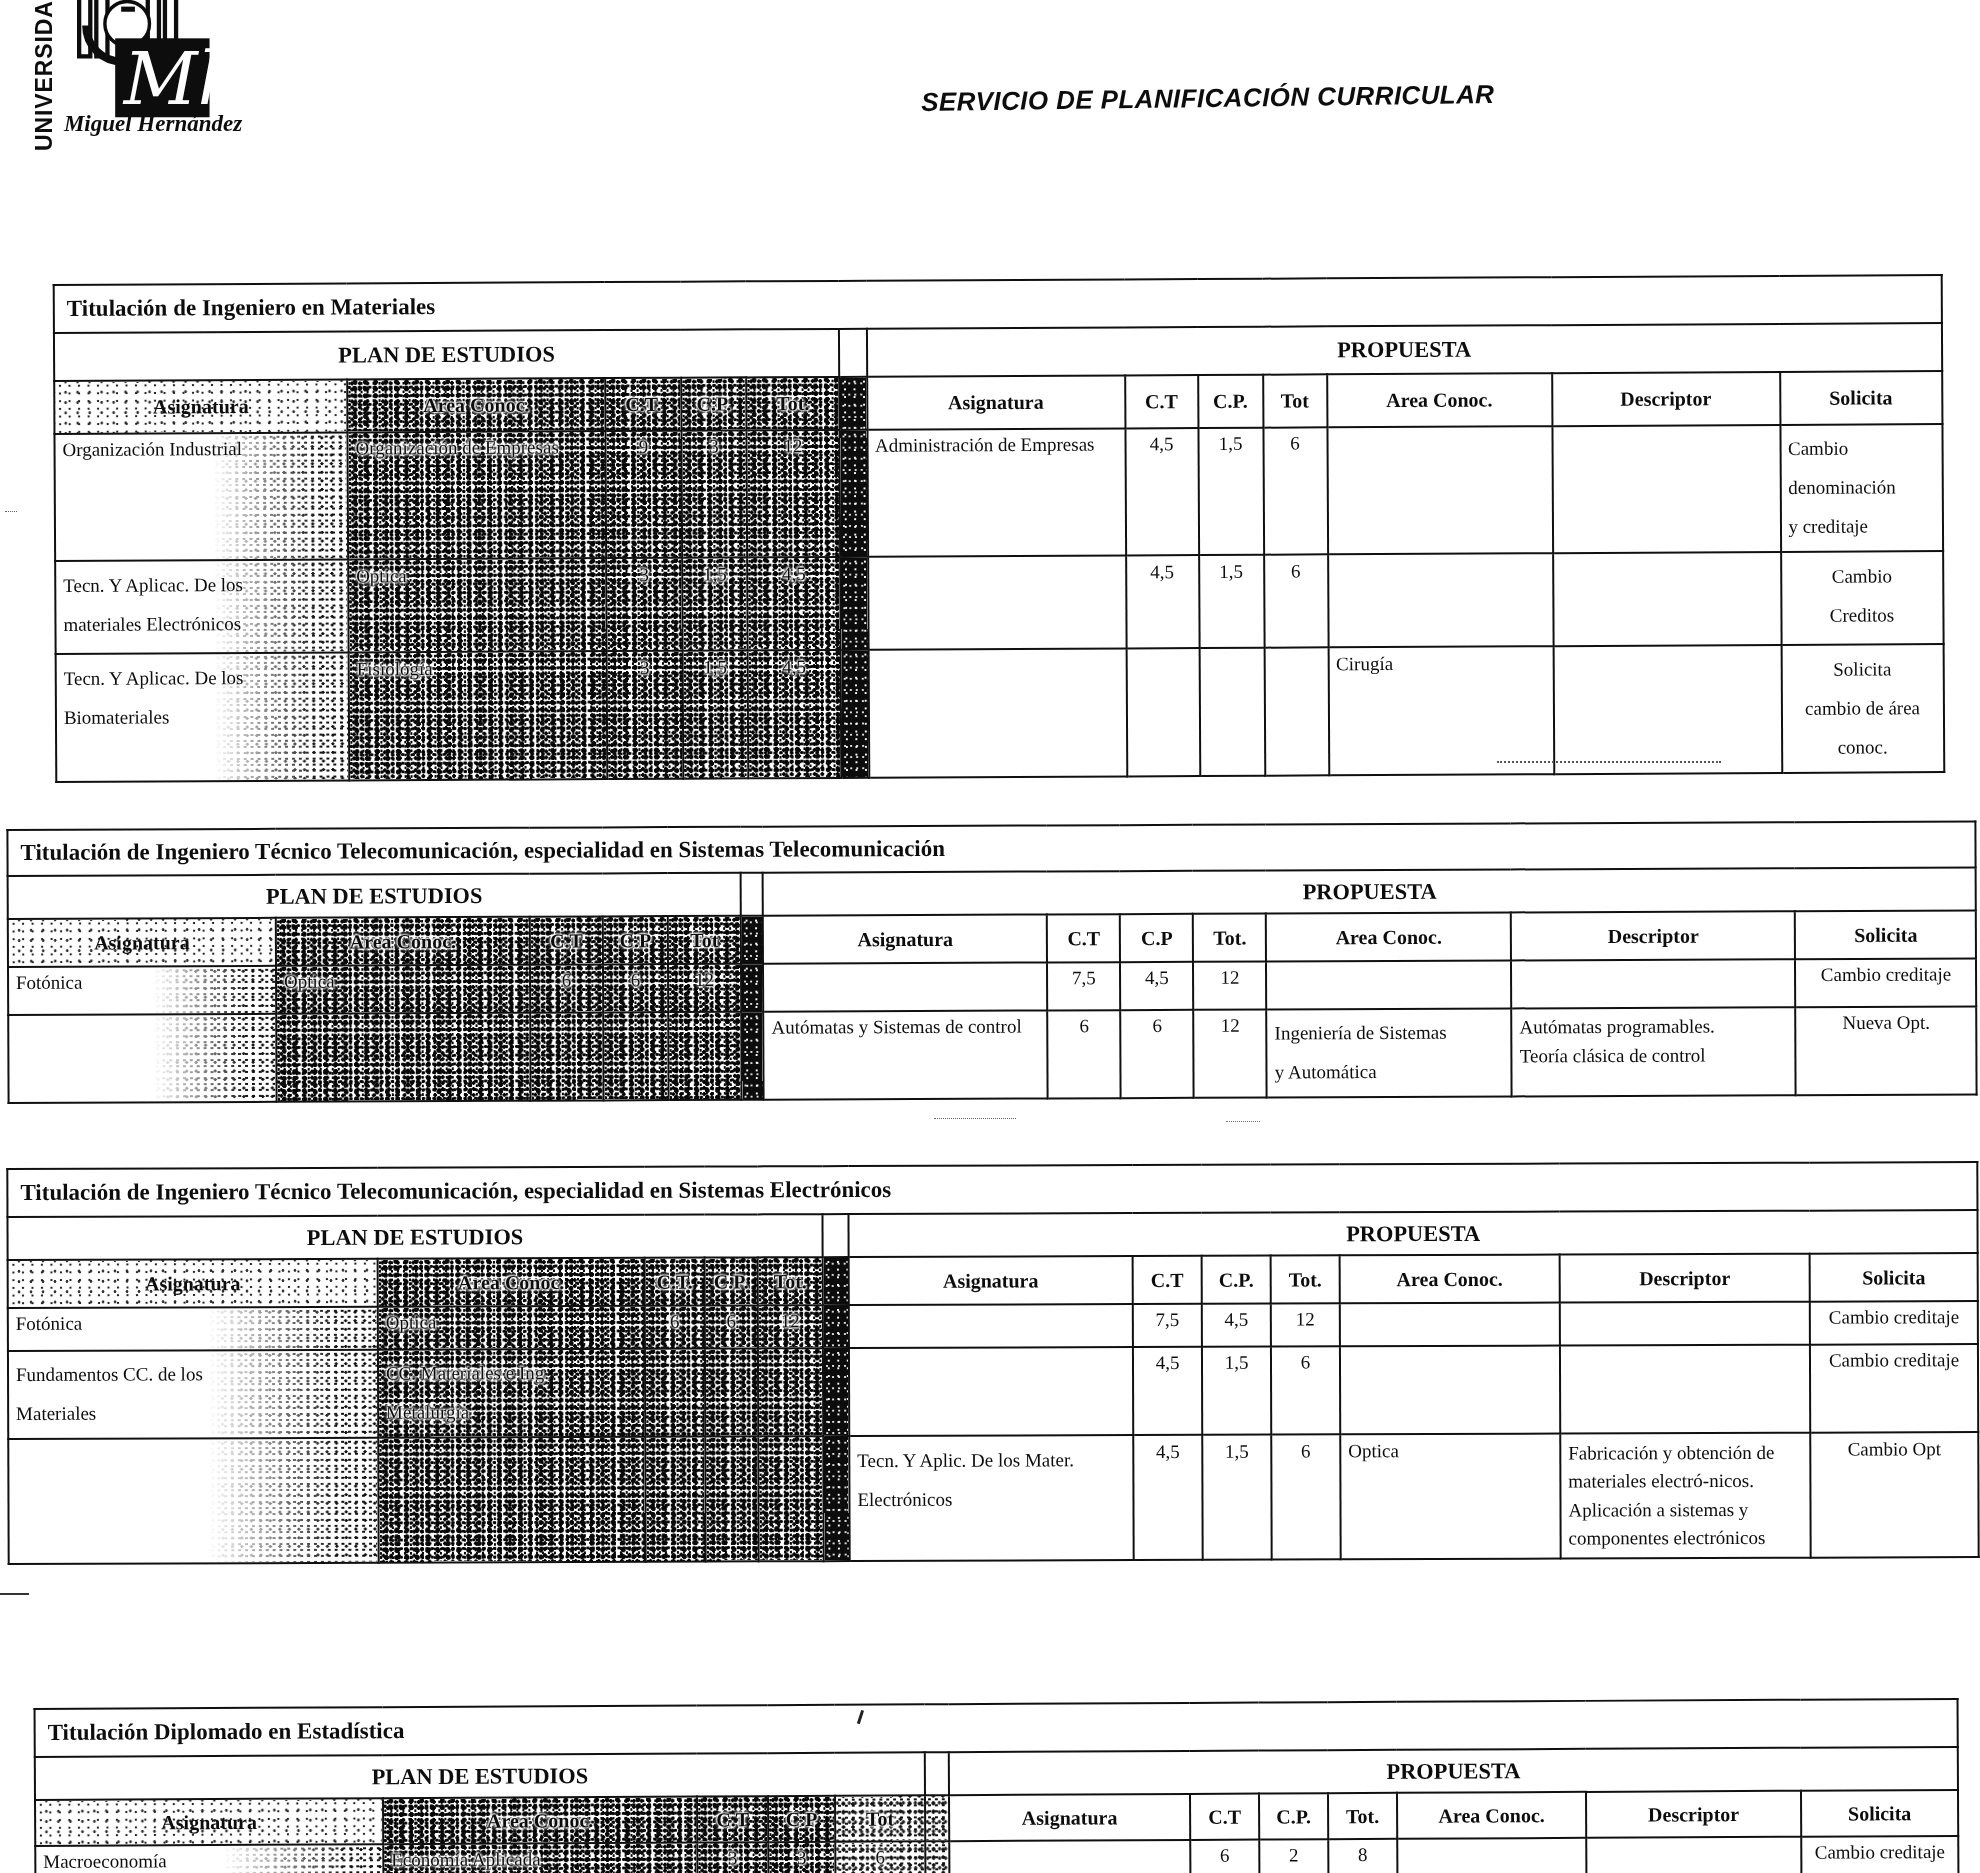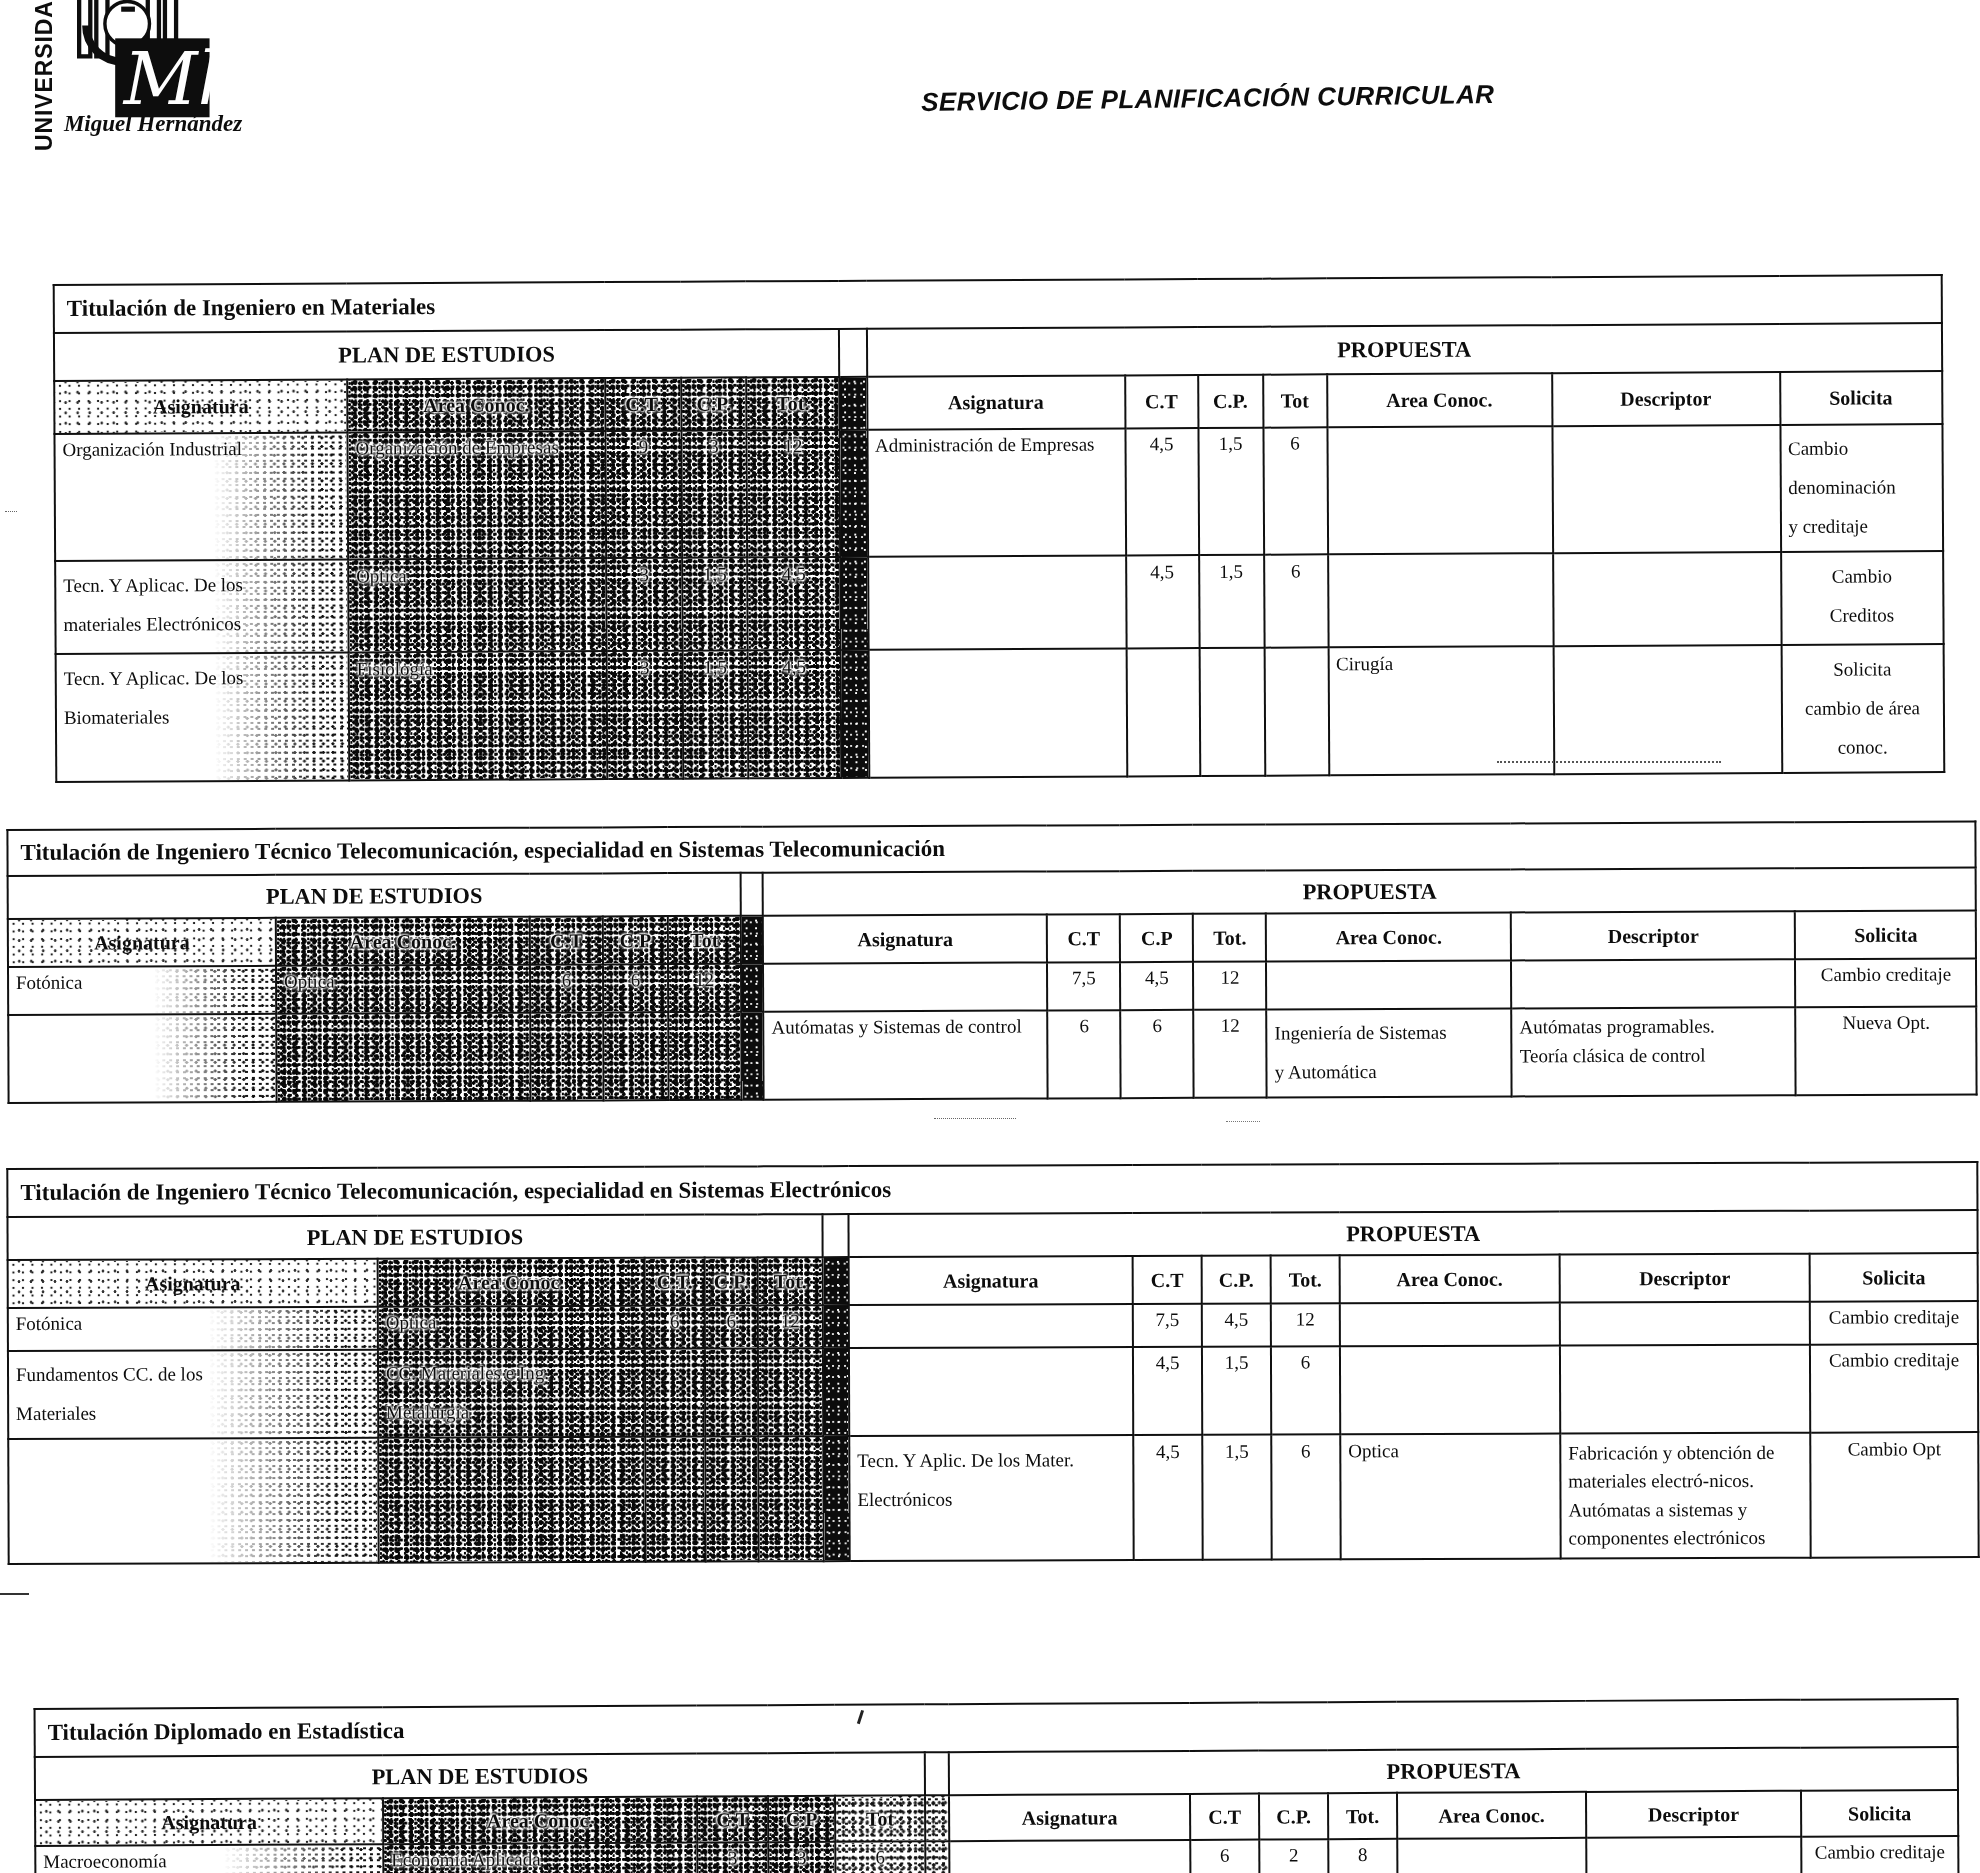--- a/index.html
+++ b/index.html
@@ -339,21 +339,21 @@
         <td class="hz"></td>
         <td class="strip"></td>
         <td class="al lh2">Tecn. Y Aplic. De los Mater.
 Electrónicos</td>
         <td class="c">4,5</td>
         <td class="c">1,5</td>
         <td class="c">6</td>
         <td class="al">Optica</td>
         <td class="al lh15">Fabricación y obtención de
 materiales electró-nicos.
-Autómatas a sistemas y
+Aplicación a sistemas y
 componentes electrónicos</td>
         <td class="c">Cambio Opt</td>
       </tr>
     </tbody>
       </table>
   </div>
 
   <div class="tbl" style="left:34px;top:1708px;width:1923px;transform:rotate(-0.3deg);">
     <table>
       <colgroup>

